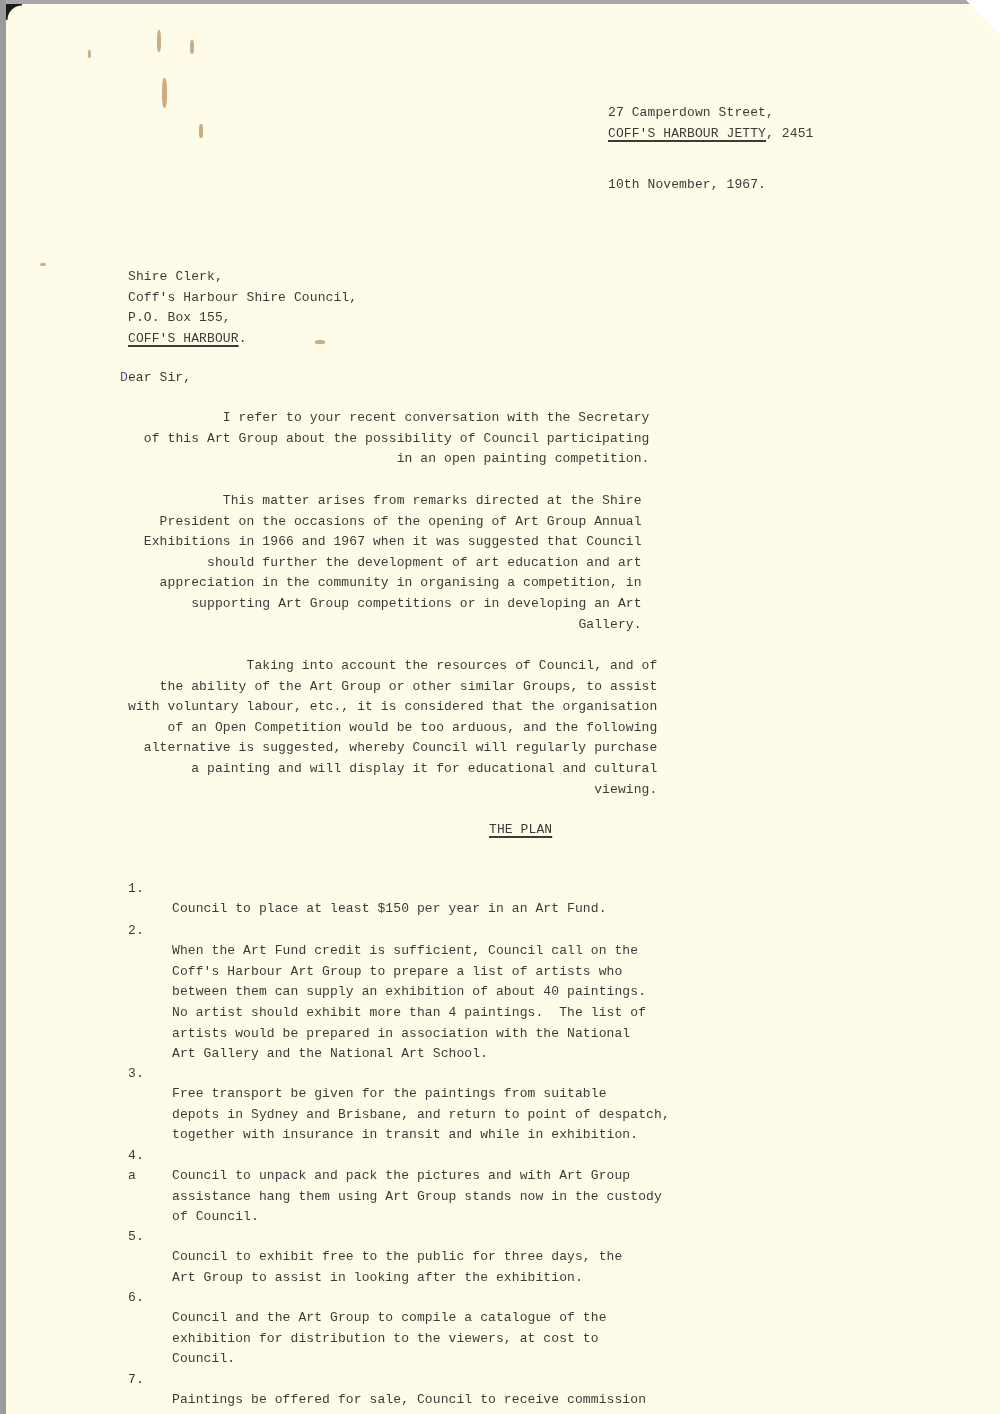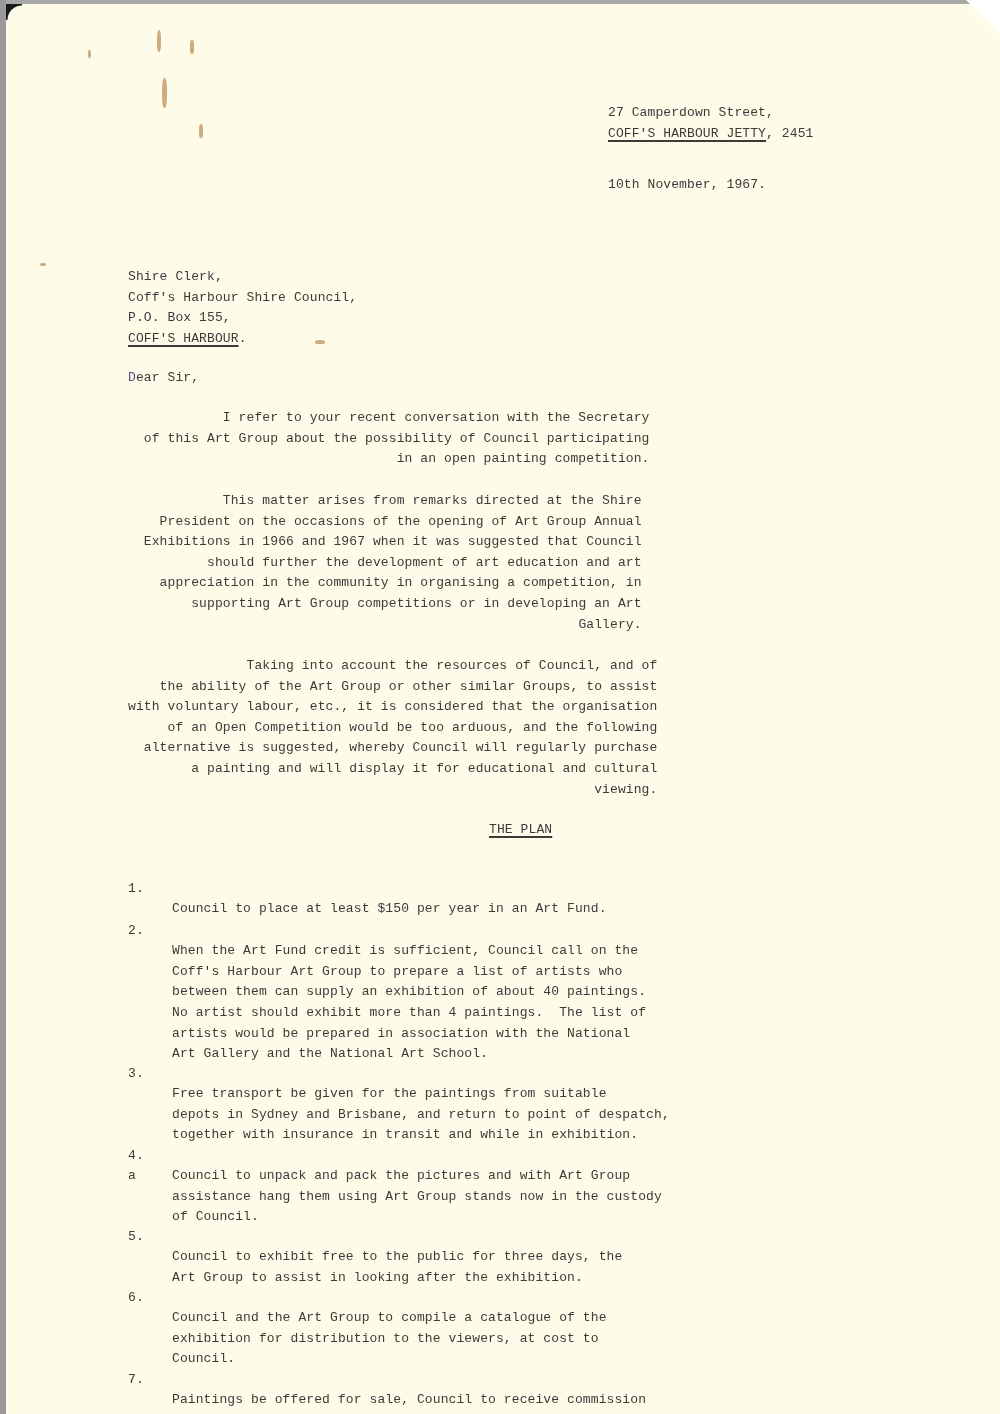--- a/index.html
+++ b/index.html
@@ -19,21 +19,21 @@
   .corner-cut { position: absolute; right: 0; top: 0; width: 0; height: 0;
     border-top: 34px solid #ffffff; border-left: 34px solid transparent; }
   .corner-dark { position: absolute; left: 6px; top: 4px; width: 16px; height: 16px;
     background: radial-gradient(circle at 100% 100%, transparent 14px, #1a1a1a 15px); }
   .stain { position: absolute; border-radius: 40%; background: #a5692b; opacity: .55; }
   .text { position: absolute; font-weight: normal; font-size: 13px; line-height: 20.6px; white-space: pre; letter-spacing: 0.1px; }
   .u { text-decoration: underline; text-decoration-thickness: 2px; text-underline-offset: 3px; }
   .sender { left: 608px; top: 103px; }
   .date { left: 608px; top: 175px; }
   .recipient { left: 128px; top: 256px; margin-top: 11px; }
-  .salutation { left: 128px; top: 368px; }
+  .salutation { left: 120px; top: 368px; }
   .para { left: 128px; text-align: right; }
   .p1 { top: 408px; }
   .p2 { top: 491px; }
   .p3 { top: 656px; }
   .plan-title { left: 489px; top: 820px; text-align: center; }
   .item { left: 128px; }
   .num { position: absolute; left: 0; }
   .body { position: absolute; left: 44px; }
   .purple { color: #5a4a86; }
 </style>

